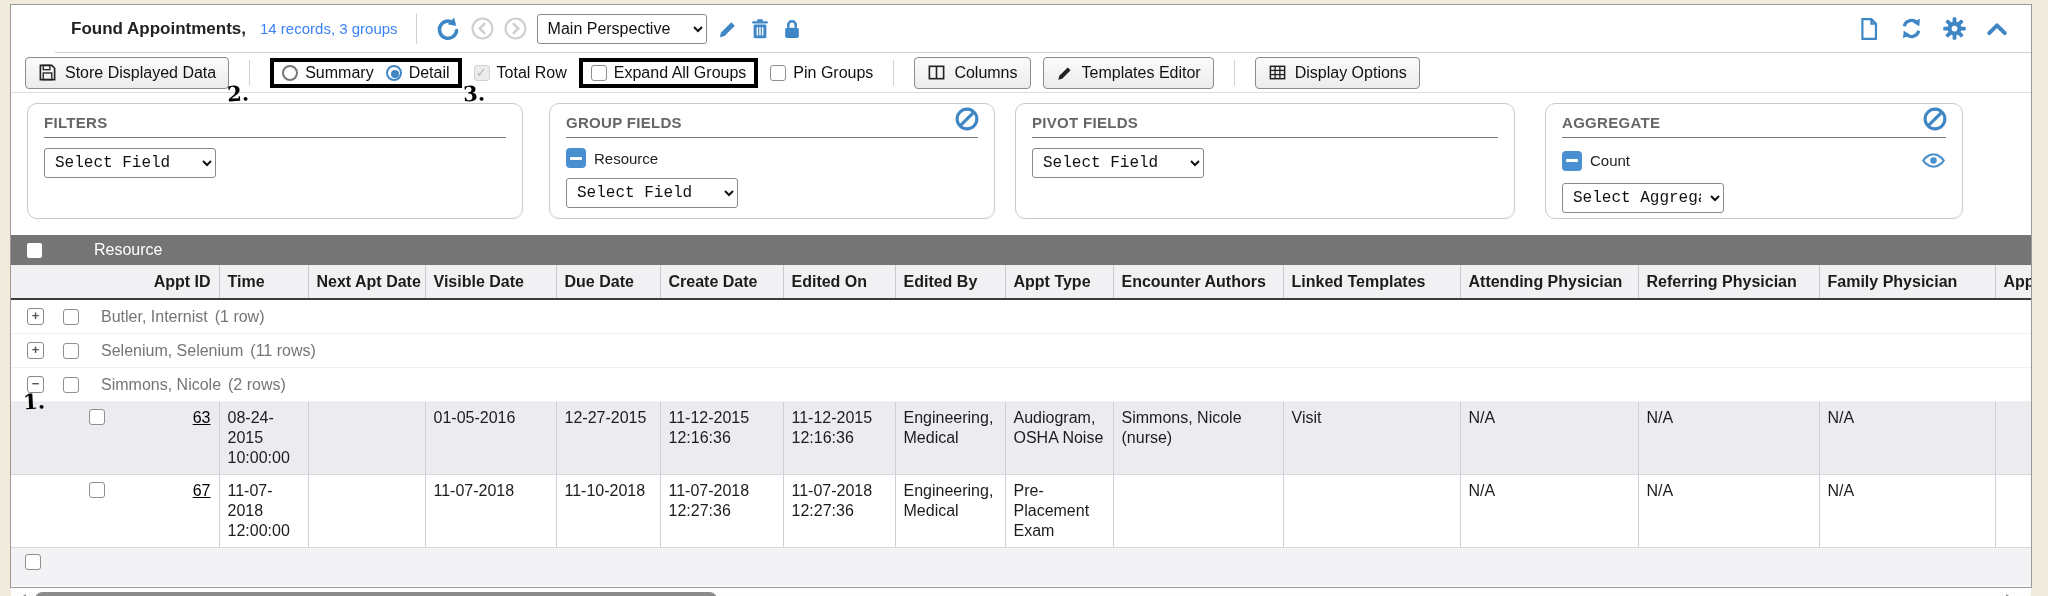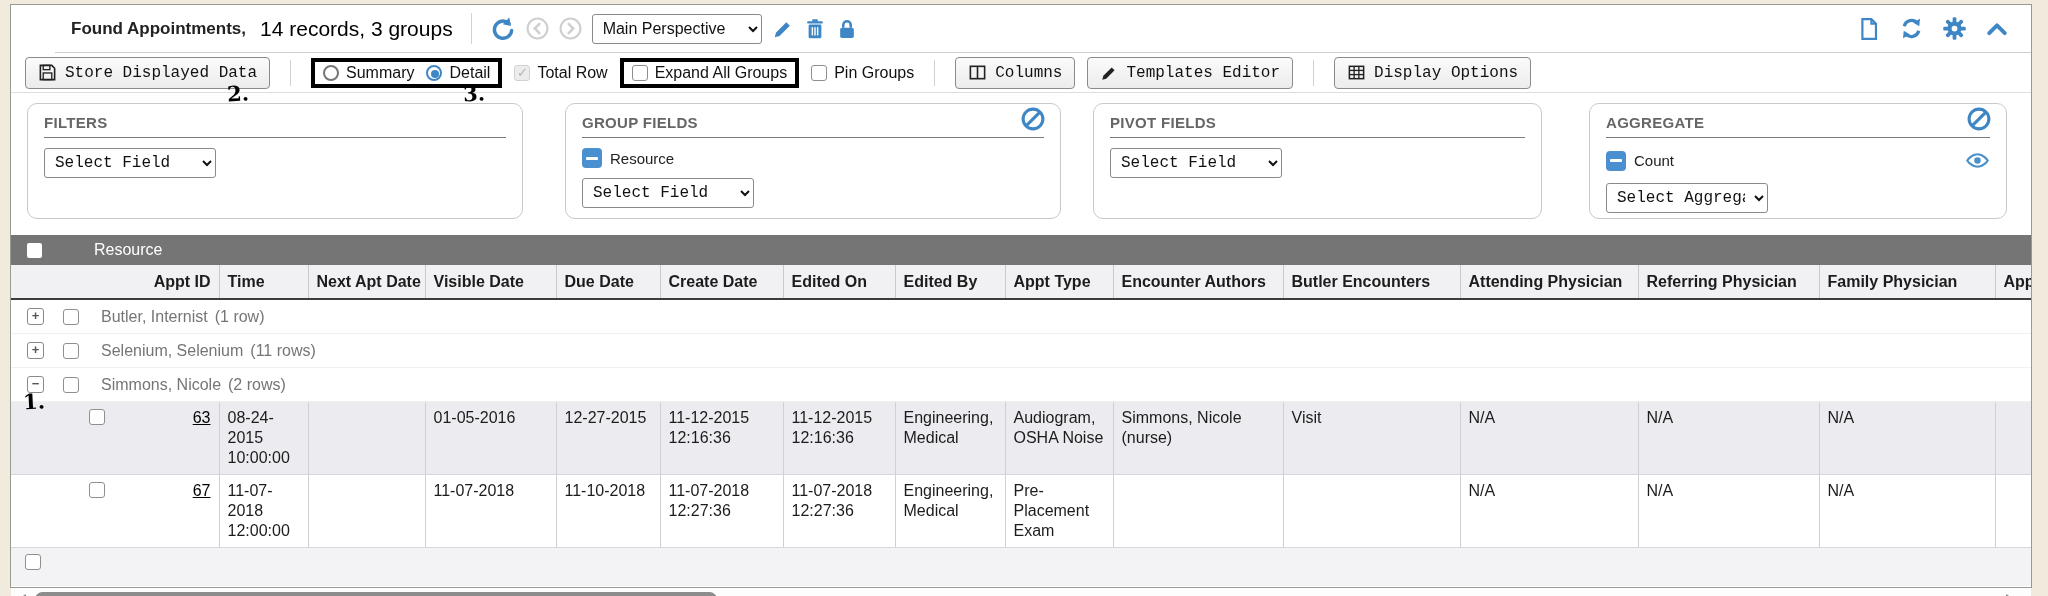--- a/index.html
+++ b/index.html
@@ -15,42 +15,42 @@
     position:absolute; left:10px; top:4px; width:2022px; height:584px;
     background:#fff; border:1px solid #9a9a94;
   }
 
   
   .topbar {
     height:48px; display:flex; align-items:center; gap:10px;
     padding:4px 16px; border-bottom:1px solid #cfcfcf;margin-left:44px;
   }
   .title { font-size:17px; font-weight:bold; color:#222; }
-  .subtitle { font-size:21px; color:#000000; margin-left:4px; }
+  .subtitle { font-size:15px; color:#3b82f6; margin-left:4px; }
   .vsep { width:1px; align-self:stretch; background:#d2d2d2; margin:4px 8px; }
   .vsep.short { height:26px; align-self:center; margin:0 8px; }
   .icon-btn { display:inline-flex; align-items:center; justify-content:center; cursor:pointer; }
   select {
     font-family:"Liberation Sans", sans-serif; font-size:16px;
     height:30px; border:1px solid #8a8a8a; border-radius:3px;
     background:#fff; padding:2px 6px; color:#111;
   }
   select.perspective { width:170px; }
   .right-icons { margin-left:auto; display:flex; align-items:center; gap:18px; padding-right:6px; }
 
   
   .toolbar {
     height:40px; display:flex; align-items:center; gap:12px;
     padding:0 14px; border-bottom:1px solid #dedede; position:relative;
   }
   .btn {
     display:inline-flex; align-items:center; gap:8px;
     background:linear-gradient(#fbfbfb,#ececec);
     border:1px solid #8b8b8b; border-radius:4px;
-    height:32px; padding:0 12px; font-size:16px; color:#111; cursor:pointer;font-family:Liberation Mono, monospace;
+    height:32px; padding:0 12px; font-size:16px; color:#111; cursor:pointer;
   }
   .callout {
     display:inline-flex; align-items:flex-start; gap:12px;
     border:4px solid #000; padding:2px 8px; background:transparent;
   }
   .ctl { display:inline-flex; align-items:center; gap:7px; font-size:16px; cursor:pointer; }
   .radio { width:16px; height:16px; border:2px solid #767676; border-radius:50%; background:#fff; position:relative; flex:none; }
   .radio.checked { border-color:#3f86c5; }
   .radio.checked::after { content:""; position:absolute; left:3px; top:3px; width:8px; height:8px; border-radius:50%; background:#3f86c5; }
   .cb { width:16px; height:16px; border:1.5px solid #8f8f8f; border-radius:3px; background:#fff; flex:none;
@@ -62,23 +62,23 @@
     position:absolute; font-family:"DejaVu Serif", serif; font-weight:bold;
     font-size:21px; color:#000; transform:rotate(-3deg); z-index:20; pointer-events:none;
   }
 
   
   .panels { display:flex; padding:10px 0 0 16px; }
   .panel {
     border:1px solid #c9c9c9; border-radius:10px; height:116px;
     padding:10px 16px; position:relative; background:#fff;
   }
-  .panel.filters { width:496px; margin-right:42px; }
-  .panel.group  { width:496px; margin-right:32px; }
-  .panel.pivot  { width:449px; margin-right:47px; }
+  .panel.filters { width:496px; margin-right:26px; }
+  .panel.group  { width:446px; margin-right:20px; }
+  .panel.pivot  { width:500px; margin-right:30px; }
   .panel.agg    { width:418px; }
   .panel-head {
     font-size:15px; font-weight:bold; color:#666; letter-spacing:.3px;
     border-bottom:1px solid #7a7a7a; padding-bottom:6px; position:relative;
   }
   .panel-head .slash { position:absolute; right:-2px; top:-8px; background:#fff; padding-left:4px; }
   .chip-row { display:flex; align-items:center; gap:8px; margin:10px 0 8px; }
   .chip-row .grow { flex:1; }
   .minus-chip {
     width:20px; height:20px; border-radius:4px; background:#4a90d0; position:relative; flex:none;
@@ -408,21 +408,21 @@
             <th class="num">Appt ID</th>
             <th>Time</th>
             <th>Next Apt Date</th>
             <th>Visible Date</th>
             <th>Due Date</th>
             <th>Create Date</th>
             <th>Edited On</th>
             <th>Edited By</th>
             <th>Appt Type</th>
             <th>Encounter Authors</th>
-            <th>Butler Encounters</th>
+            <th>Linked Templates</th>
             <th>Attending Physician</th>
             <th>Referring Physician</th>
             <th>Family Physician</th>
             <th>Appt Re</th>
           </tr>
         </thead>
         <tbody>
           <tr class="grouprow">
             <td colspan="17">
               <div class="grouprow-inner">

